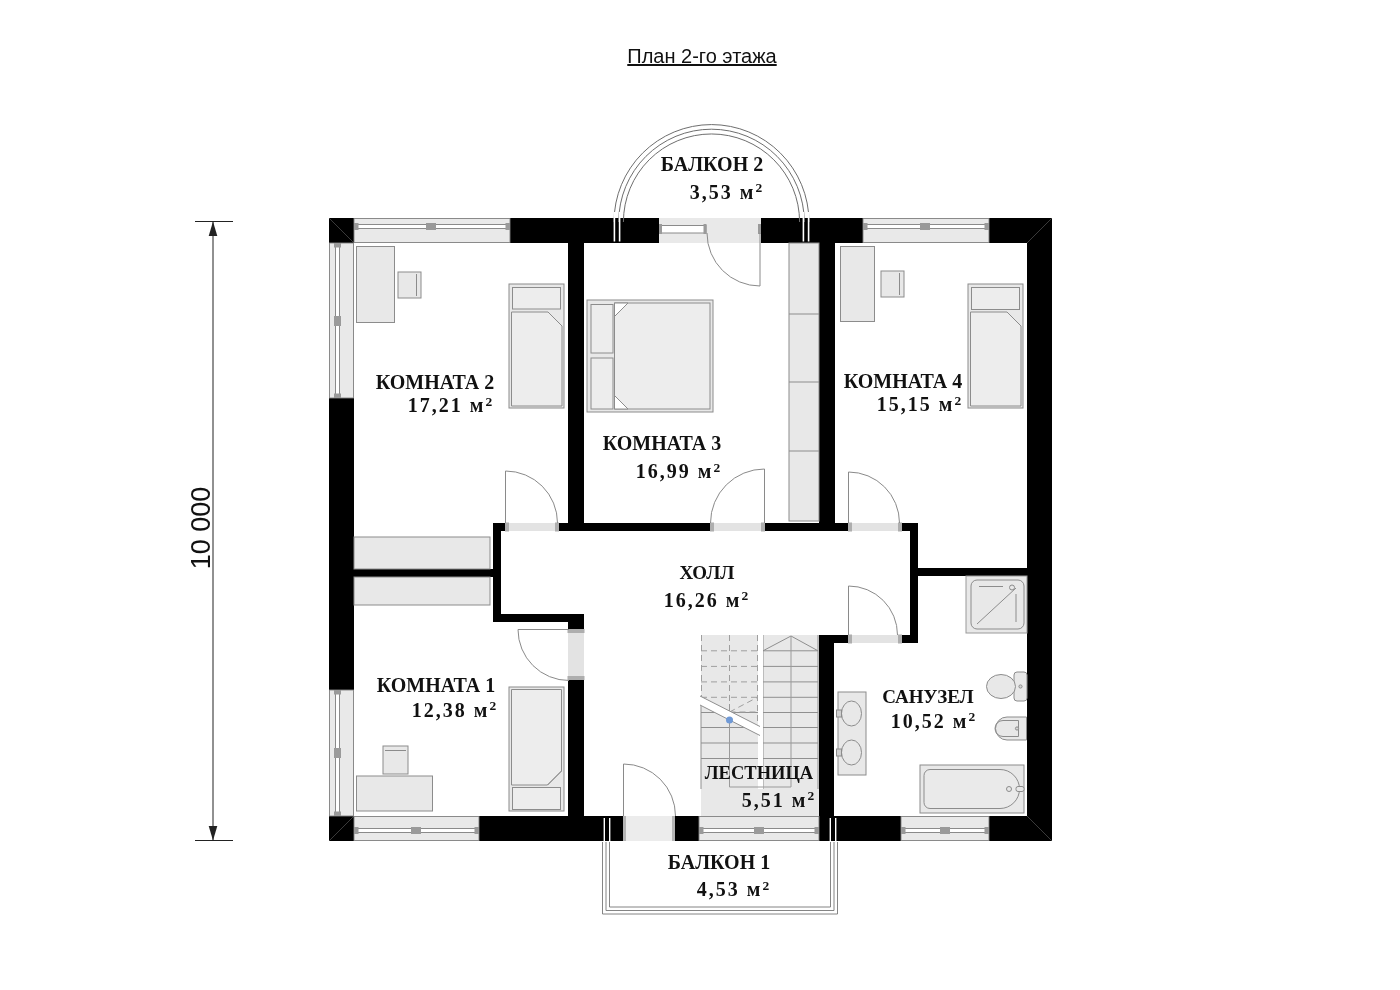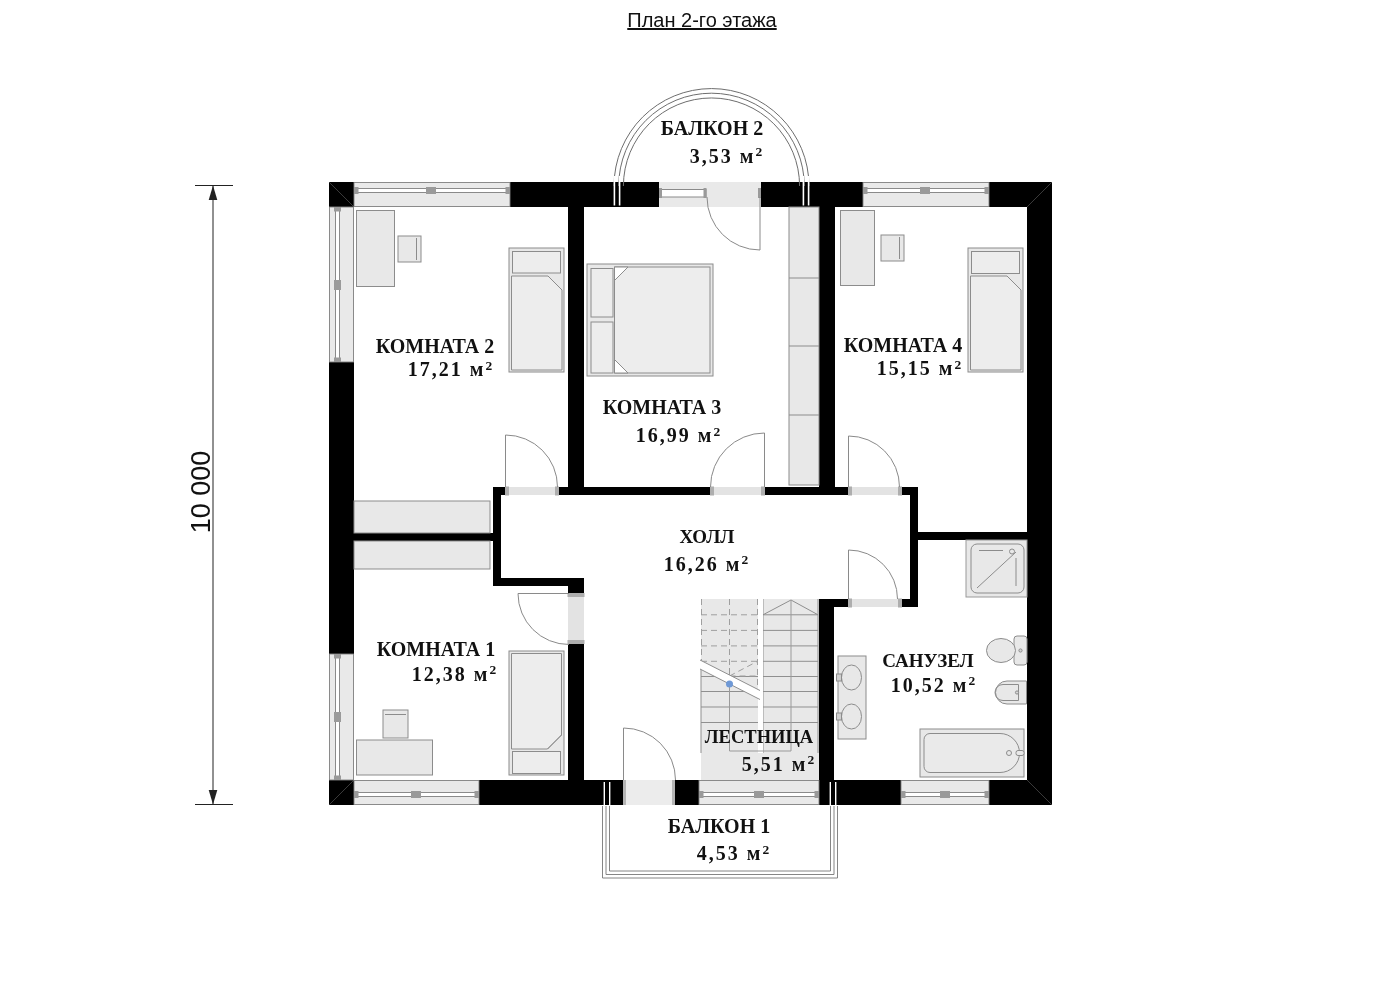--- a/index.html
+++ b/index.html
@@ -1,16 +1,16 @@
 <!DOCTYPE html>
 <html><head>
 <meta charset="utf-8">
 <style>
   html,body{margin:0;padding:0;background:#fff;}
-  .wrap{width:1400px;height:926px;position:relative;background:#fff;}
+  .wrap{width:1400px;height:926px;position:relative;background:#fff;margin-top:36px;}
   text{font-family:"Liberation Serif", serif;}
   .lbl{font-family:"Liberation Serif", serif;font-weight:bold;fill:#111;}
   .dim{font-family:"Liberation Sans", sans-serif;fill:#111;}
 </style>
 </head>
 <body>
 <div class="wrap">
 <svg width="1400" height="990" viewBox="0 0 1400 990" xmlns="http://www.w3.org/2000/svg">
 
 <rect x="0" y="0" width="1400" height="990" fill="#ffffff"></rect>

